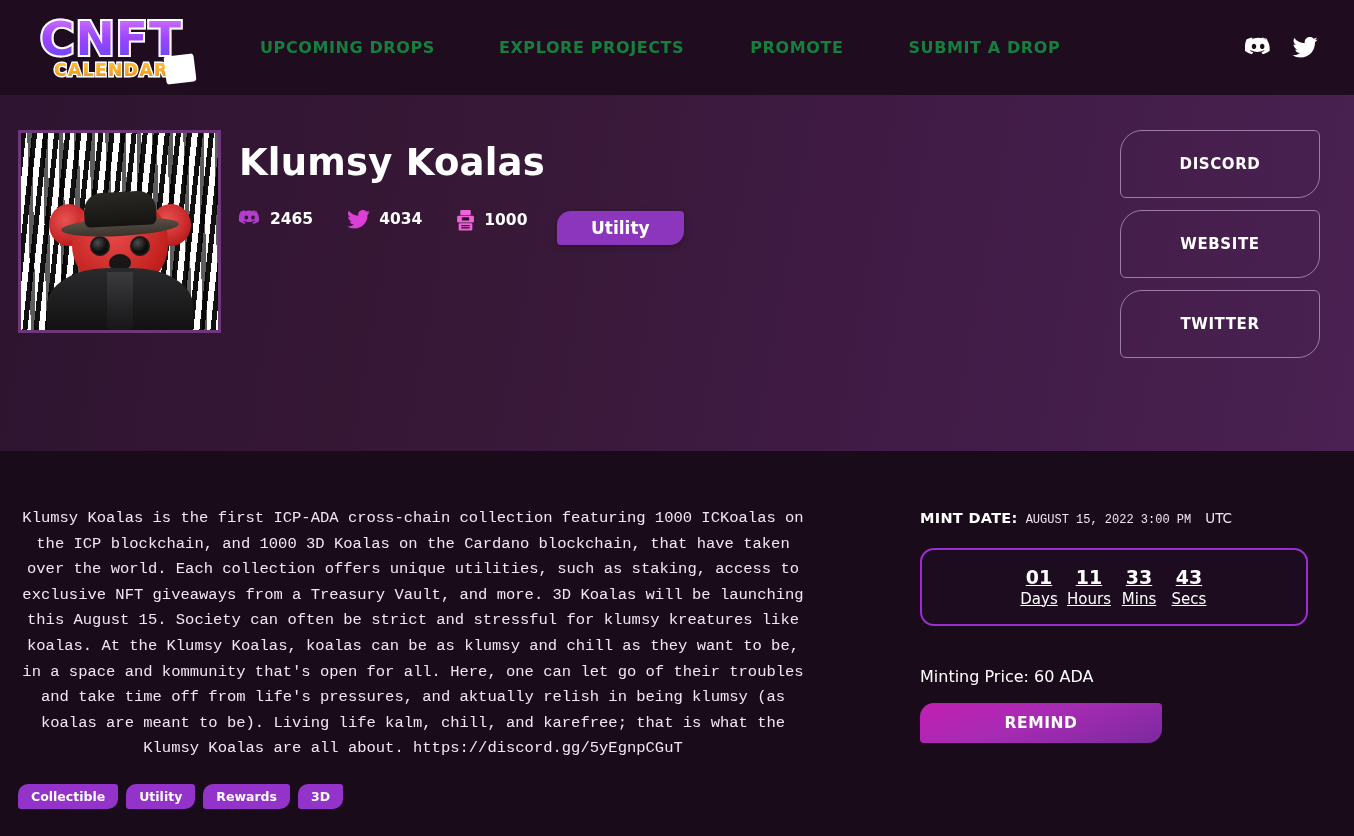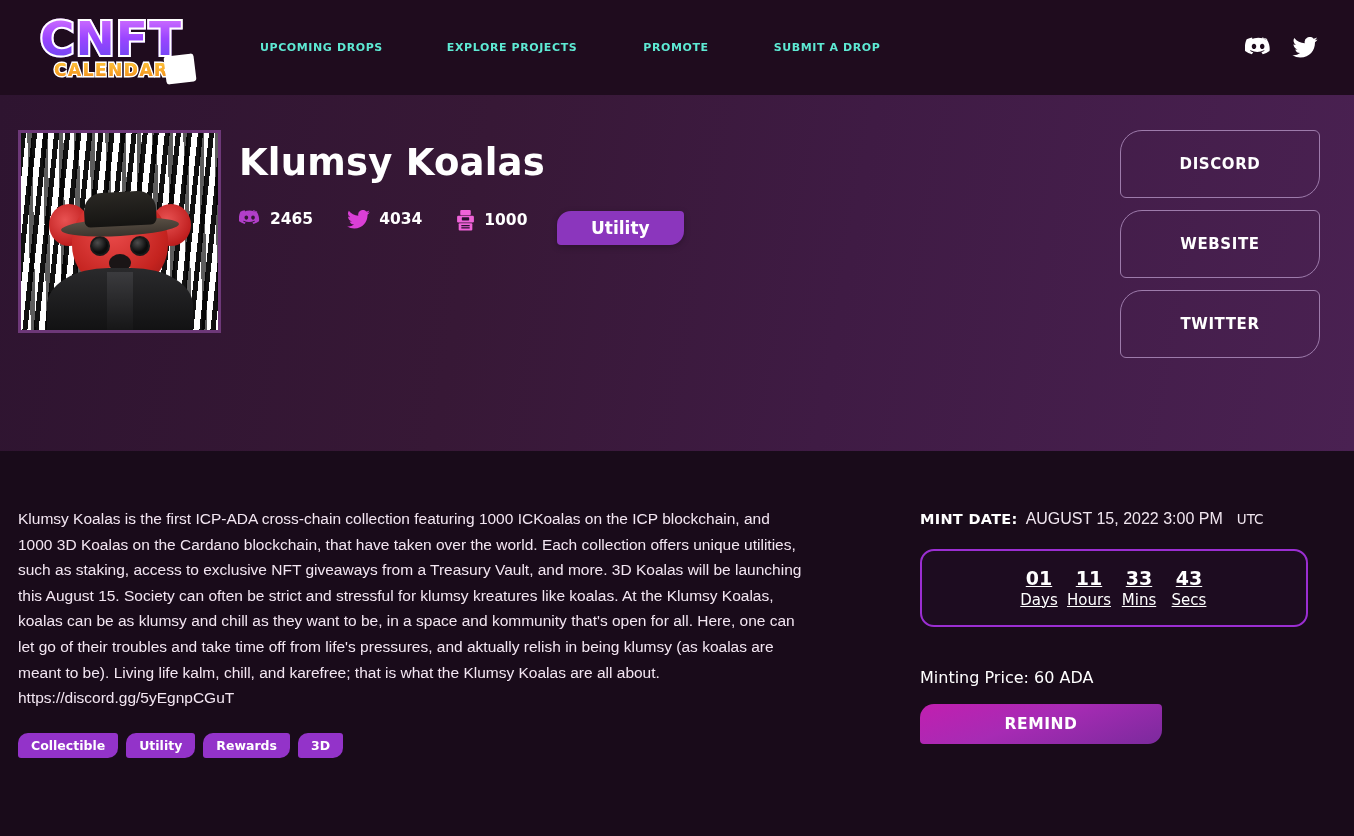--- a/index.html
+++ b/index.html
@@ -93,23 +93,23 @@
       #fdfdff;
   }
 
   .nav {
     display: flex;
     align-items: center;
     margin-left: 46px;
     gap: 0;
   }
   .nav a {
-    color: #5eead4;
-    font-family: "DejaVu Sans", sans-serif;
-    font-size: 11px;
+    color: #15803d;
+    font-family: "DejaVu Sans", sans-serif;
+    font-size: 16px;
     font-weight: bold;
     letter-spacing: 0.6px;
     text-decoration: none;
     padding: 10px 0;
     white-space: nowrap;
   }
   .nav a:nth-child(1) { margin-right: 64px; }
   .nav a:nth-child(2) { margin-right: 66px; }
   .nav a:nth-child(3) { margin-right: 65px; }
 
@@ -311,24 +311,24 @@
   .main {
     position: relative;
     height: 368px;
     background: #190b1a;
     padding: 55px 34px 0 18px;
     display: flex;
   }
   .desc-col { width: 790px; flex: 0 0 auto; }
   .description {
     color: #f3e6f2;
-    font-family: Liberation Sans, sans-serif;
+    font-family: Liberation Mono, monospace;
     font-size: 15.5px;
     line-height: 25.6px;
-    text-align: left;
+    text-align: center;
   }
   .tags {
     margin-top: 22px;
     display: flex;
     gap: 8px;
   }
   .tag {
     background: #9333c9;
     color: #ffffff;
     font-family: "DejaVu Sans", sans-serif;
@@ -353,22 +353,22 @@
     white-space: nowrap;
   }
   .mint-date-label {
     font-family: "DejaVu Sans", sans-serif;
     font-size: 14.5px;
     font-weight: bold;
     color: #ffffff;
     letter-spacing: 0.3px;
   }
   .mint-date-value {
-    font-family: Liberation Sans, sans-serif;
-    font-size: 16px;
+    font-family: Liberation Mono, monospace;
+    font-size: 12px;
     color: #f1e6f0;
   }
   .mint-date-tz {
     font-family: "DejaVu Sans", sans-serif;
     font-size: 13.5px;
     color: #f1e6f0;
     margin-left: 6px;
   }
   .countdown {
     margin-top: 21px;

